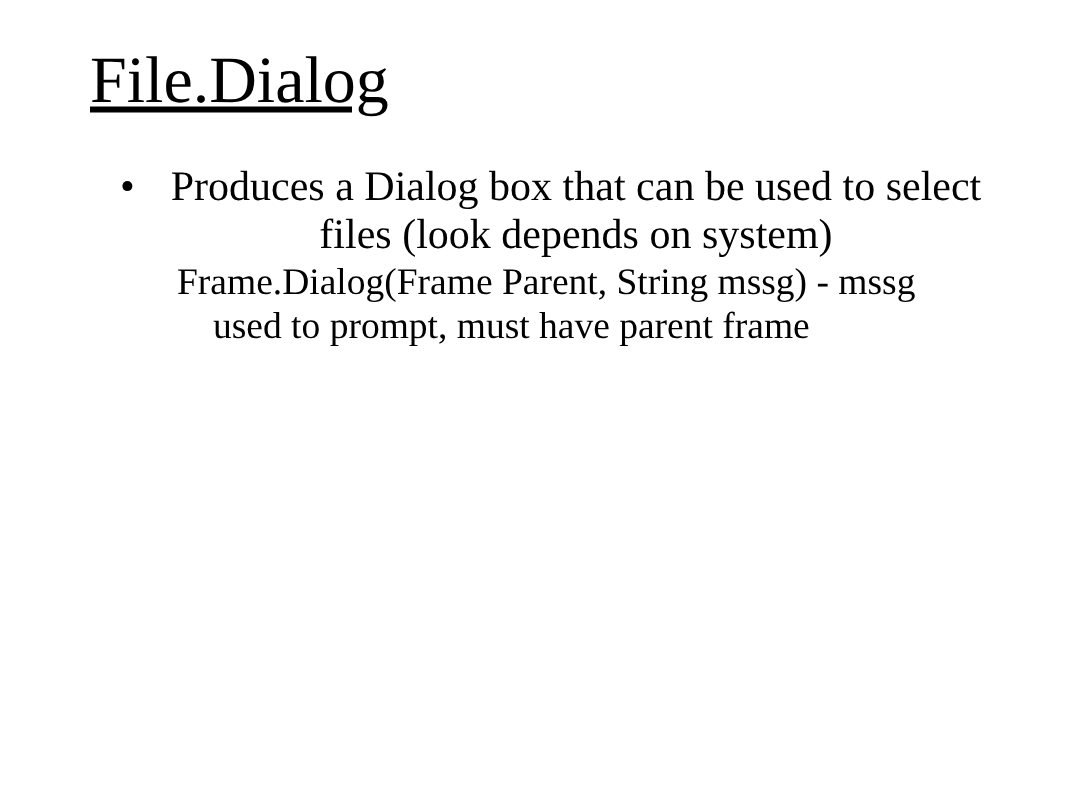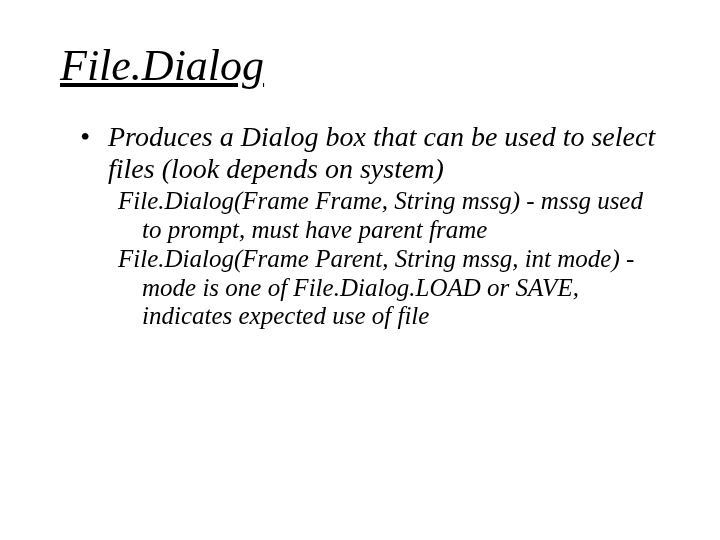--- a/index.html
+++ b/index.html
@@ -5,41 +5,41 @@
   html, body {
     margin: 0;
     padding: 0;
     width: 720px;
     height: 540px;
     background: #ffffff;
     font-family: "Times New Roman", Times, serif;
     color: #000000;
   }
   .slide {
-    padding: 40px 60px 0 60px;
+    padding: 28px 60px 0 60px;
     box-sizing: border-box;
-    font-style: italic;
   }
   .title {
     font-size: 44px;
     text-decoration: underline;
     margin: 0 0 30px 0;
     font-weight: normal;
   }
   .bullets {
     list-style: none;
     padding: 0;
     margin: 0 0 0 20px;
   }
   .bullets > li {
     font-size: 28px;
     line-height: 1.15;
     position: relative;
     padding-left: 28px;
     margin: 0;
+    text-align: center;
   }
   .bullets > li::before {
     content: "•";
     position: absolute;
     left: 0;
     top: 0;
     font-size: 28px;
   }
   .sub {
     margin: 2px 0 0 58px;
@@ -53,16 +53,15 @@
 </style>
 </head>
 <body>
 
 <div class="slide">
   <h1 class="title">File.Dialog</h1>
   <ul class="bullets">
     <li>Produces a Dialog box that can be used to select files (look depends on system)</li>
   </ul>
   <div class="sub">
-    <div>File.Dialog(Frame Frame, String mssg) - mssg used to prompt, must have parent frame</div>
-    <div>File.Dialog(Frame Parent, String mssg, int mode) - mode is one of File.Dialog.LOAD or SAVE, indicates expected use of file</div>
+    <div>Frame.Dialog(Frame Parent, String mssg) - mssg used to prompt, must have parent frame</div>
   </div>
 </div>
 
 </body></html>

